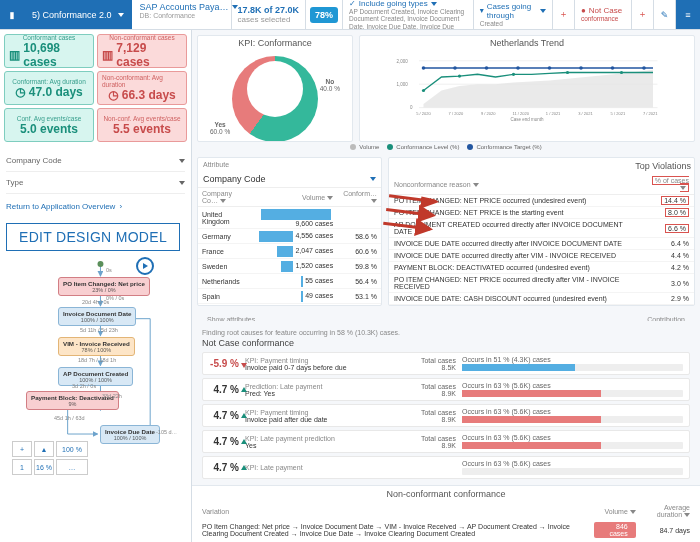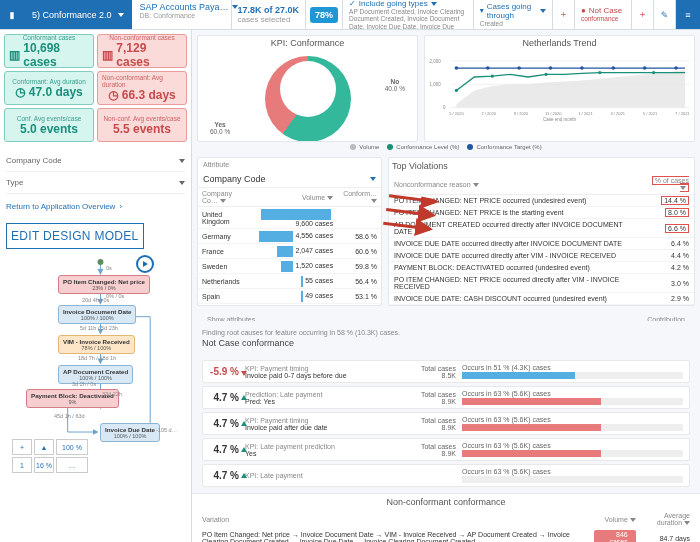--- a/index.html
+++ b/index.html
@@ -25,67 +25,67 @@
   .left{width:192px;background:#fff;border-right:1px solid #d5dde5;overflow:hidden}
   .cards{display:grid;grid-template-columns:1fr 1fr;gap:3px;padding:4px}
   .card{border:1px solid;border-radius:3px;padding:3px 4px;display:flex;flex-direction:column;align-items:center;justify-content:center;height:34px}
   .card.g{background:#d7f5ef;border-color:#7ecdbf;color:#1a8f7b}
   .card.r{background:#fbdada;border-color:#e99a9a;color:#c74b4b}
   .card .cl{font-size:6.5px;opacity:.85}
   .card .cv{font-size:12px;font-weight:700;display:flex;align-items:center;gap:3px}
   .filters{padding:4px 6px}
   .filterrow{display:flex;justify-content:space-between;align-items:center;border-bottom:1px solid #eee;padding:6px 0;color:#666;font-size:8px}
   .ret{color:#1f6fb5;font-size:8px;padding:8px 0;display:flex;gap:4px}
-  .designbtn{border:1px solid #1f6fb5;color:#1f6fb5;padding:5px 4px;font-size:12px;display:inline-block;margin-top:4px;letter-spacing:.3px}
+  .designbtn{border:1px solid #1f6fb5;color:#1f6fb5;padding:5px 12px;font-size:14px;display:inline-block;margin-top:4px;letter-spacing:.3px}
   .flow{position:relative;margin:6px;height:214px}
   .flow svg{position:absolute;inset:0}
   .node{position:absolute;border:1px solid;border-radius:3px;padding:2px 4px;font-size:6px;text-align:center;min-width:70px;background:#fff}
   .node .nt{font-weight:600;font-size:6.2px}
   .node .ns{font-size:5.5px;opacity:.8}
   .node.red{background:#f8cfd1;border-color:#d27e84}
   .node.blue{background:#d8e8f5;border-color:#8ab5d6}
   .node.orange{background:#fde5c7;border-color:#e3b576}
   .playknob{position:absolute;width:18px;height:18px;border:2px solid #1f6fb5;border-radius:50%;background:#fff;display:flex;align-items:center;justify-content:center}
   .playknob::after{content:"";border-left:5px solid #1f6fb5;border-top:3.5px solid transparent;border-bottom:3.5px solid transparent;margin-left:1px}
   .varctl{position:absolute;left:6px;bottom:0;display:grid;grid-template-columns:20px 20px 32px;grid-template-rows:16px 16px;gap:2px;font-size:7px}
   .varctl div{border:1px solid #ccc;background:#fff;display:flex;align-items:center;justify-content:center;color:#1f6fb5}
   .right{flex:1;display:flex;flex-direction:column;overflow:hidden}
   .row{display:flex;gap:6px;padding:5px 5px 0}
   .panel{background:#fff;border:1px solid #e2e8ee;border-radius:2px;overflow:hidden}
   .panel .ptitle{text-align:center;font-size:9px;color:#555;padding:2px}
-  .donutwrap{width:221px;height:107px;position:relative}
+  .donutwrap{width:156px;height:107px;position:relative}
   .donut{width:86px;height:86px;border-radius:50%;margin:6px auto 0;background:conic-gradient(#34b89b 0 60%,#e77b7b 60% 100%)}
   .donut::after{content:"";position:absolute;width:56px;height:56px;background:#fff;border-radius:50%;left:50%;top:25px;transform:translateX(-50%)}
   .dlbl{position:absolute;font-size:6.5px;color:#666;text-align:center;line-height:1.1}
   .trendwrap{flex:1;height:107px;position:relative}
   .legend{display:flex;gap:8px;justify-content:center;font-size:6px;color:#666;padding:2px}
   .legend span{display:flex;align-items:center;gap:3px}
   .dot{width:6px;height:6px;border-radius:50%}
   .mid{display:flex;gap:6px;padding:0 5px;margin-top:5px}
   .attr{width:185px}
   .attr .ah{padding:3px 5px;font-size:7px;color:#888}
   .attr .dropdown{padding:3px 5px;font-size:9px;color:#333;display:flex;justify-content:space-between;align-items:center;border-bottom:1px solid #eee}
   .attr table{width:100%;font-size:7px;border-collapse:collapse}
   .attr th{color:#888;font-weight:400;padding:2px 4px;border-bottom:1px solid #eee;text-align:left}
   .attr th:nth-child(2),.attr th:nth-child(3){text-align:right}
   .attr td{padding:1.5px 4px;border-bottom:1px solid #f4f4f4}
   .attr td:nth-child(2),.attr td:nth-child(3){text-align:right}
   .attr td .bar{height:11px;background:#54aee2;display:inline-block;vertical-align:middle;margin-right:2px}
   .viol{flex:1}
-  .viol .vh{text-align:left;font-size:9px;padding:3px;color:#555}
+  .viol .vh{text-align:right;font-size:9px;padding:3px;color:#555}
   .viol table{width:100%;font-size:7px;border-collapse:collapse}
   .viol th{color:#888;font-weight:400;padding:3px 5px;border-bottom:1px solid #eee;text-align:left}
   .viol td{padding:2px 5px;border-bottom:1px solid #f4f4f4}
   .viol td:last-child,.viol th:last-child{text-align:right}
   .viol .hl{border:1px solid #d9534f;padding:0 2px}
   .showrow{display:flex;padding:5px 10px;justify-content:space-between}
   .showrow .sb{font-size:7px;color:#888}
   .root{padding:3px 10px}
   .root .rt{font-size:7px;color:#888}
-  .root .rn{font-size:9px;color:#444;margin:2px 0 12px}
+  .root .rn{font-size:9px;color:#444;margin:2px 0 4px}
   .bars .brow{display:flex;align-items:center;gap:6px;border:1px solid #e8e8e8;border-radius:2px;margin-bottom:3px;padding:3px 6px;font-size:7px;background:#fff}
   .brow .bv{width:30px;font-size:10px;font-weight:600;color:#333;text-align:right;position:relative}
   .brow .bv.neg{color:#c74b4b}
   .brow .arrow-up::after{content:"";position:absolute;right:-8px;top:3px;border-bottom:5px solid #1a8f7b;border-left:3px solid transparent;border-right:3px solid transparent}
   .brow .arrow-dn::after{content:"";position:absolute;right:-8px;top:5px;border-top:5px solid #c74b4b;border-left:3px solid transparent;border-right:3px solid transparent}
   .brow .bmid{flex:0 0 150px}
   .brow .bmid .bl{color:#888}
   .brow .bc{flex:0 0 55px;text-align:right;color:#666}
   .brow .br{flex:1}
   .brow .br .bh{color:#666;margin-bottom:1px}

